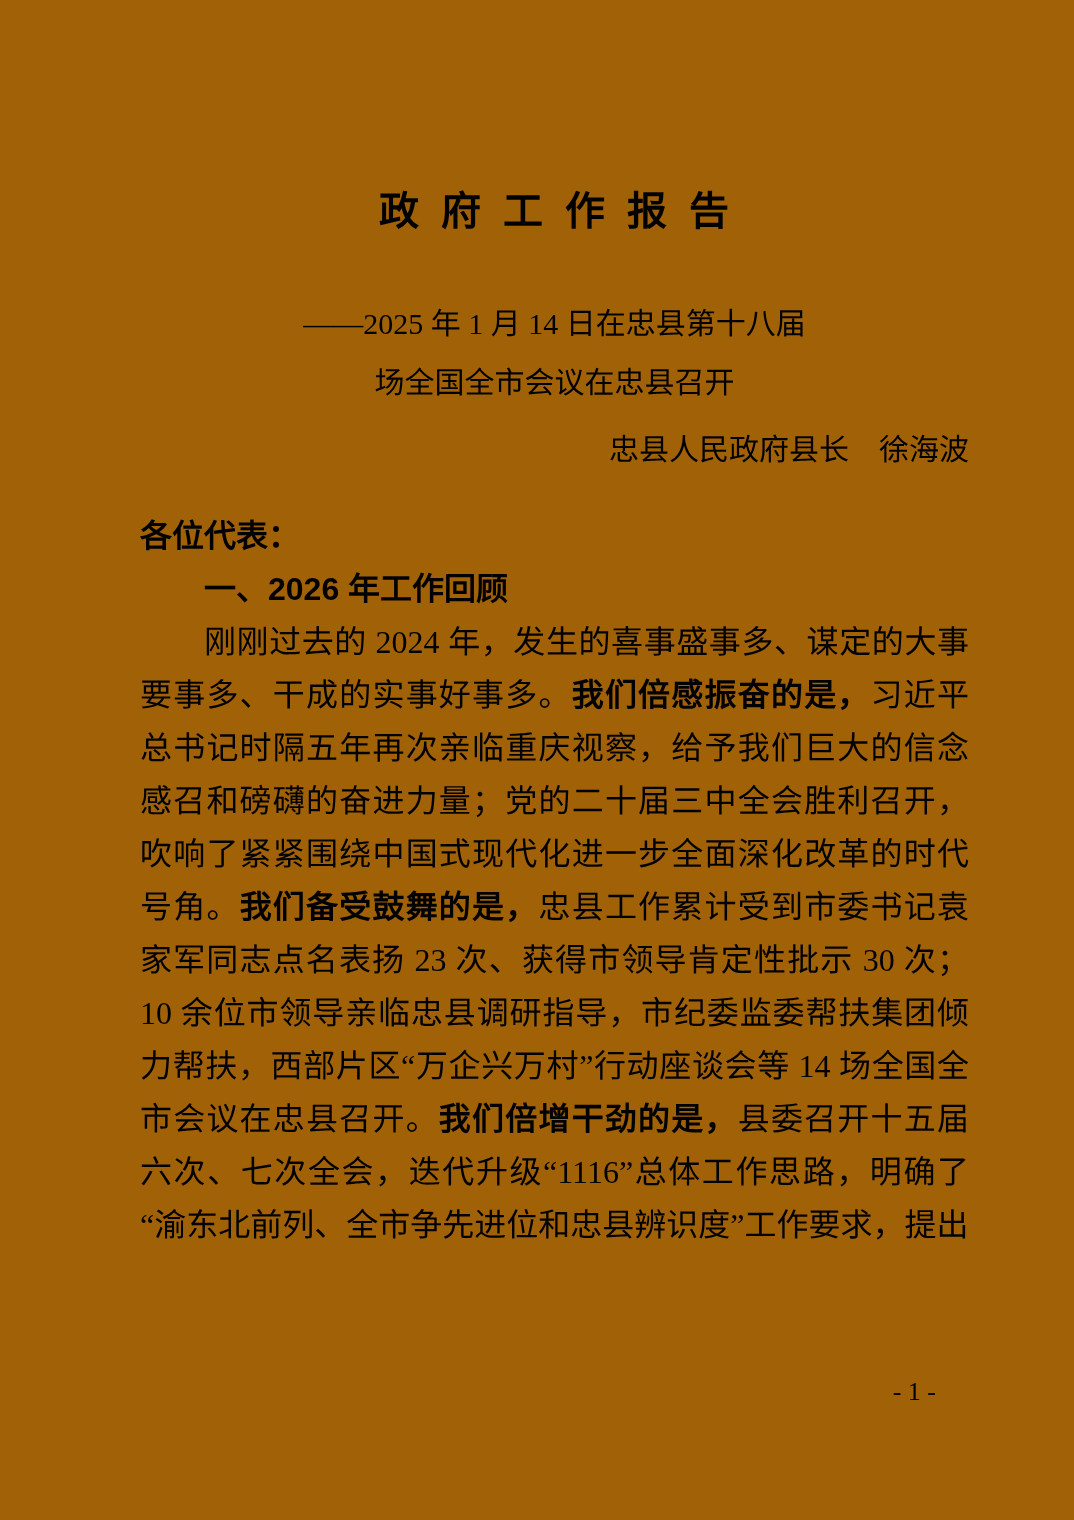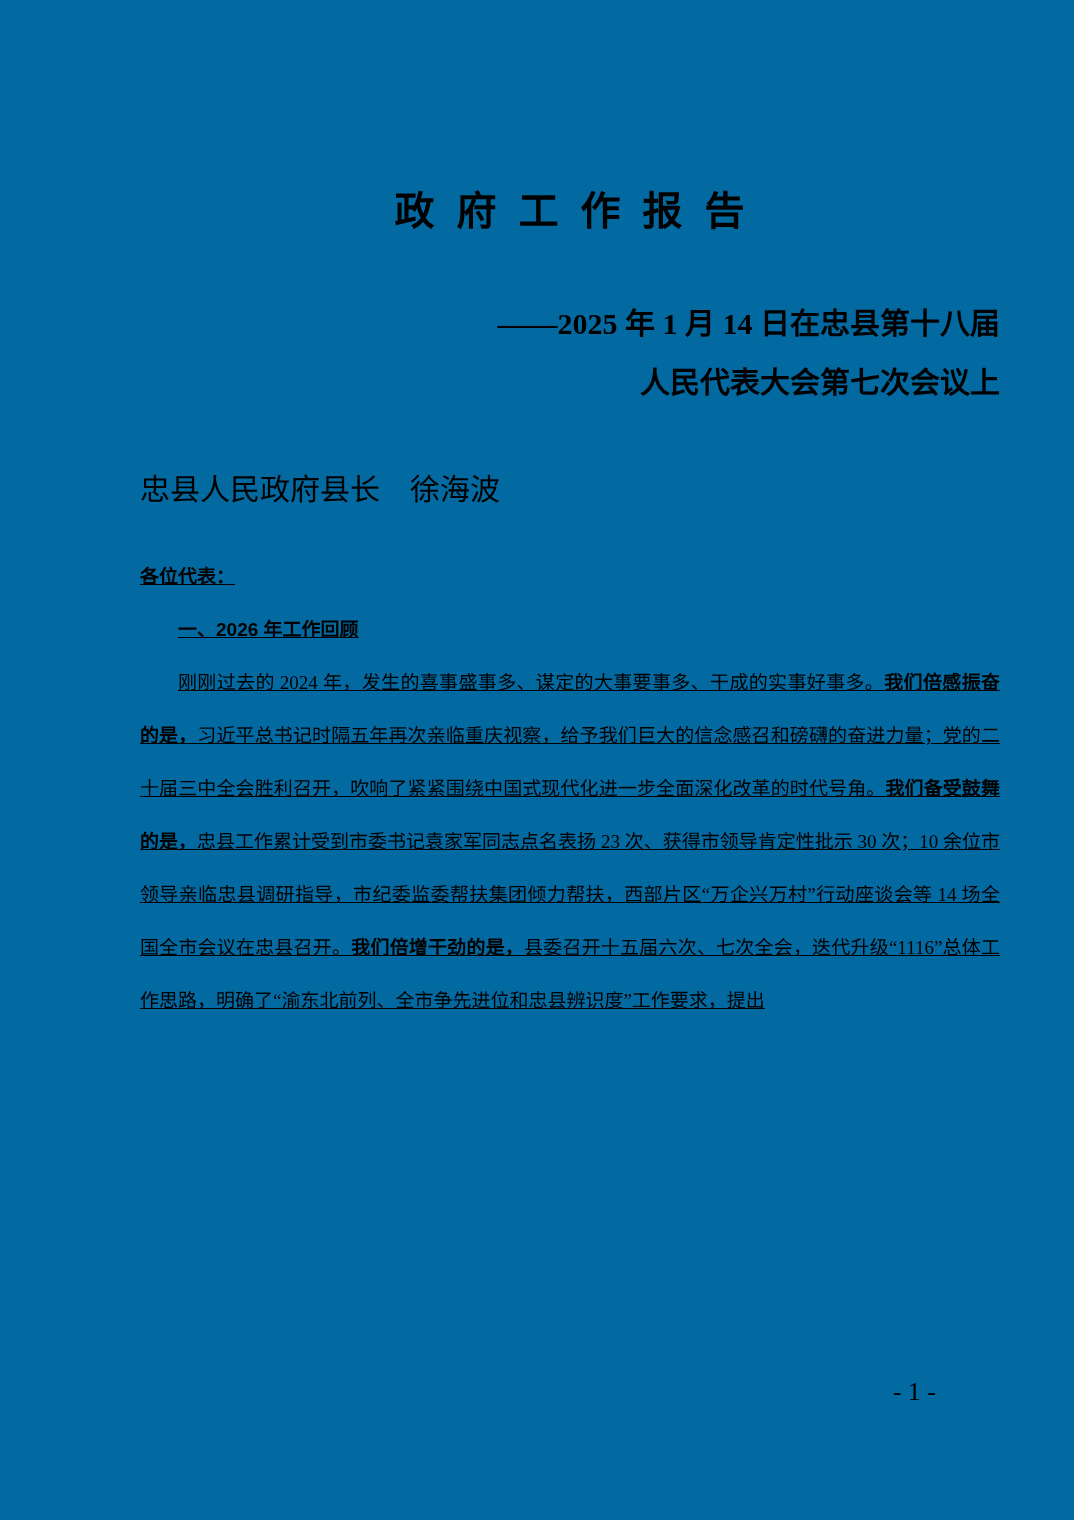--- a/index.html
+++ b/index.html
@@ -5,56 +5,55 @@
   html, body {
     margin: 0;
     padding: 0;
     background: #ffffff;
   }
   .page {
     position: relative;
     width: 1074px;
     height: 1520px;
     margin: 0 auto;
-    background: #0369a1;
+    background: #a16207;
     box-sizing: border-box;
-    padding: 184px 74px 0 140px;
+    padding: 184px 105px 0 140px;
     color: #000000;
     font-family: "Liberation Serif", "DejaVu Serif", serif;
     overflow: hidden;
   }
   .doc-title {
     margin: 0;
     font-size: 40px;
     line-height: 56px;
     font-weight: 700;
     text-align: center;
     letter-spacing: 1px;
     word-spacing: 10px;
     font-family: "Liberation Serif", "DejaVu Serif", serif;
   }
   .subtitle {
     margin-top: 54px;
-    text-align: right;
+    text-align: center;
     font-size: 30px;
     line-height: 59px;
-    font-weight: 700;
+    font-weight: 400;
   }
   .speaker {
-    margin-top: 56px;
-    text-align: left;
+    margin-top: 16px;
+    text-align: right;
     font-size: 30px;
     line-height: 44px;
   }
   .doc-body {
     margin-top: 38px;
-    font-size: 19px;
+    font-size: 32px;
     line-height: 53px;
     text-align: justify;
-    text-decoration: underline;
   }
   .doc-body p {
     margin: 0;
     text-indent: 2em;
   }
   .salutation {
     text-indent: 0 !important;
     font-family: "Liberation Sans", "DejaVu Sans", sans-serif;
     font-weight: 700;
   }
@@ -83,21 +82,21 @@
 </style>
 </head>
 <body>
 
 <div class="page">
 
   <h1 class="doc-title">政 府 工 作 报 告</h1>
 
   <div class="subtitle">
     <div>——2025 年 1 月 14 日在忠县第十八届</div>
-    <div>人民代表大会第七次会议上</div>
+    <div>场全国全市会议在忠县召开</div>
   </div>
 
   <div class="speaker">忠县人民政府县长　徐海波</div>
 
   <div class="doc-body">
     <p class="salutation">各位代表：</p>
 
 
     <p class="para para-heading"><span class="run-bold">一、2026 年工作回顾</span></p>
 

